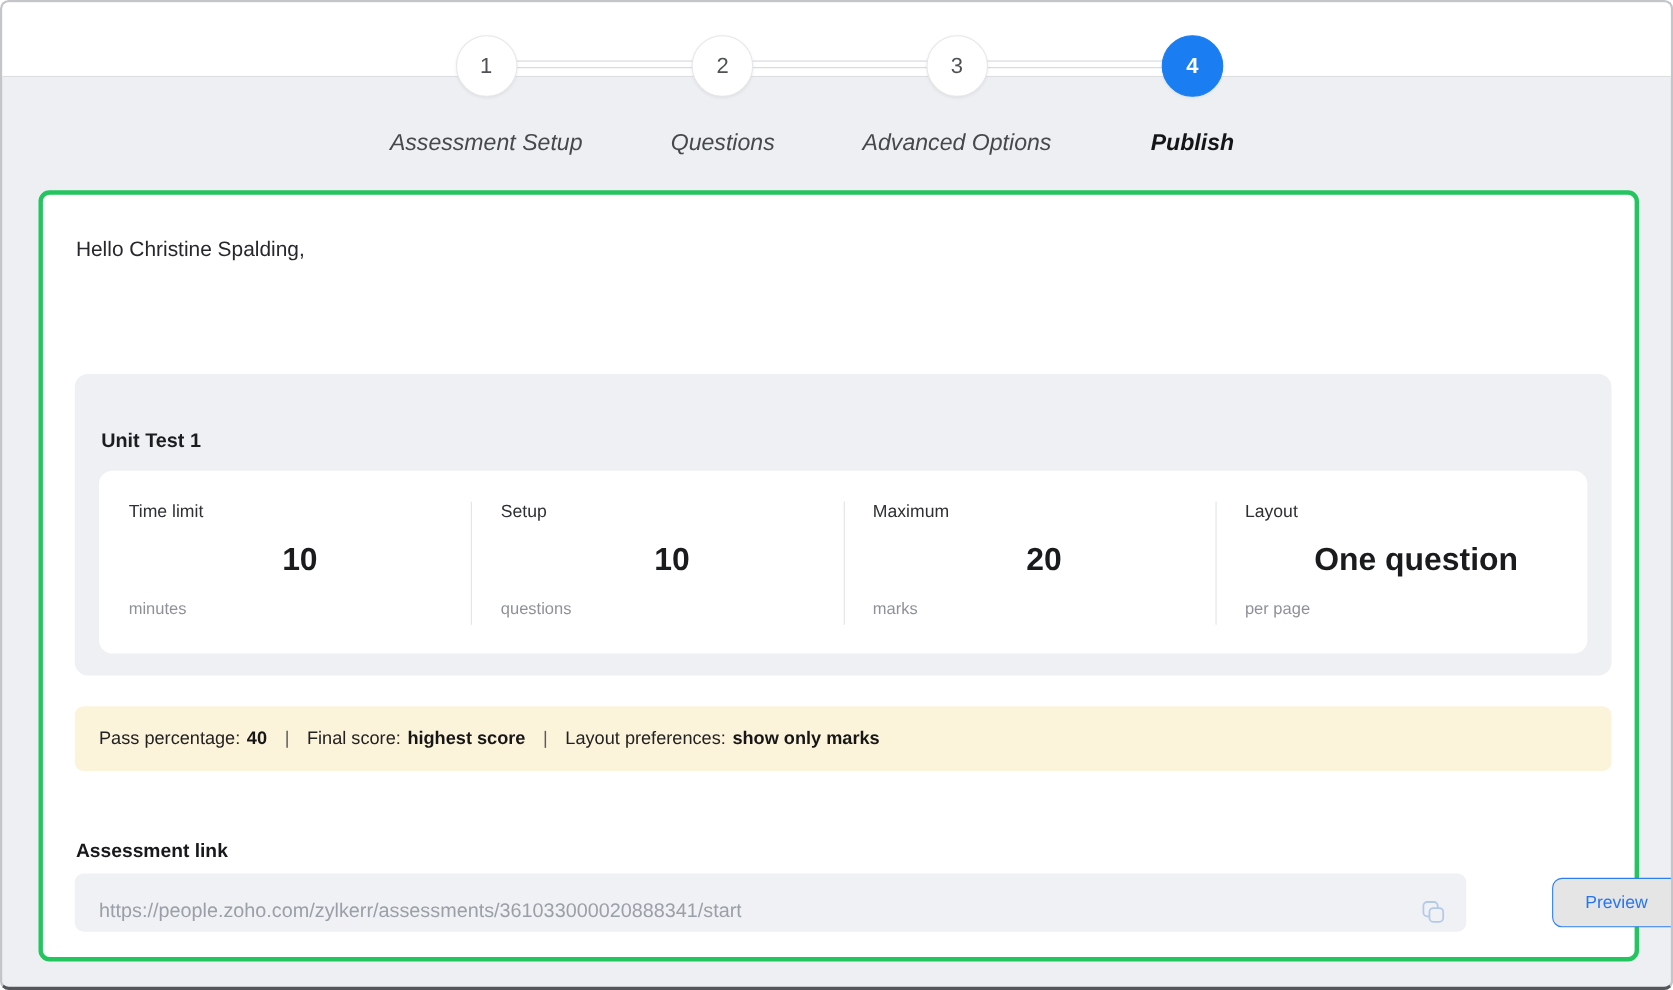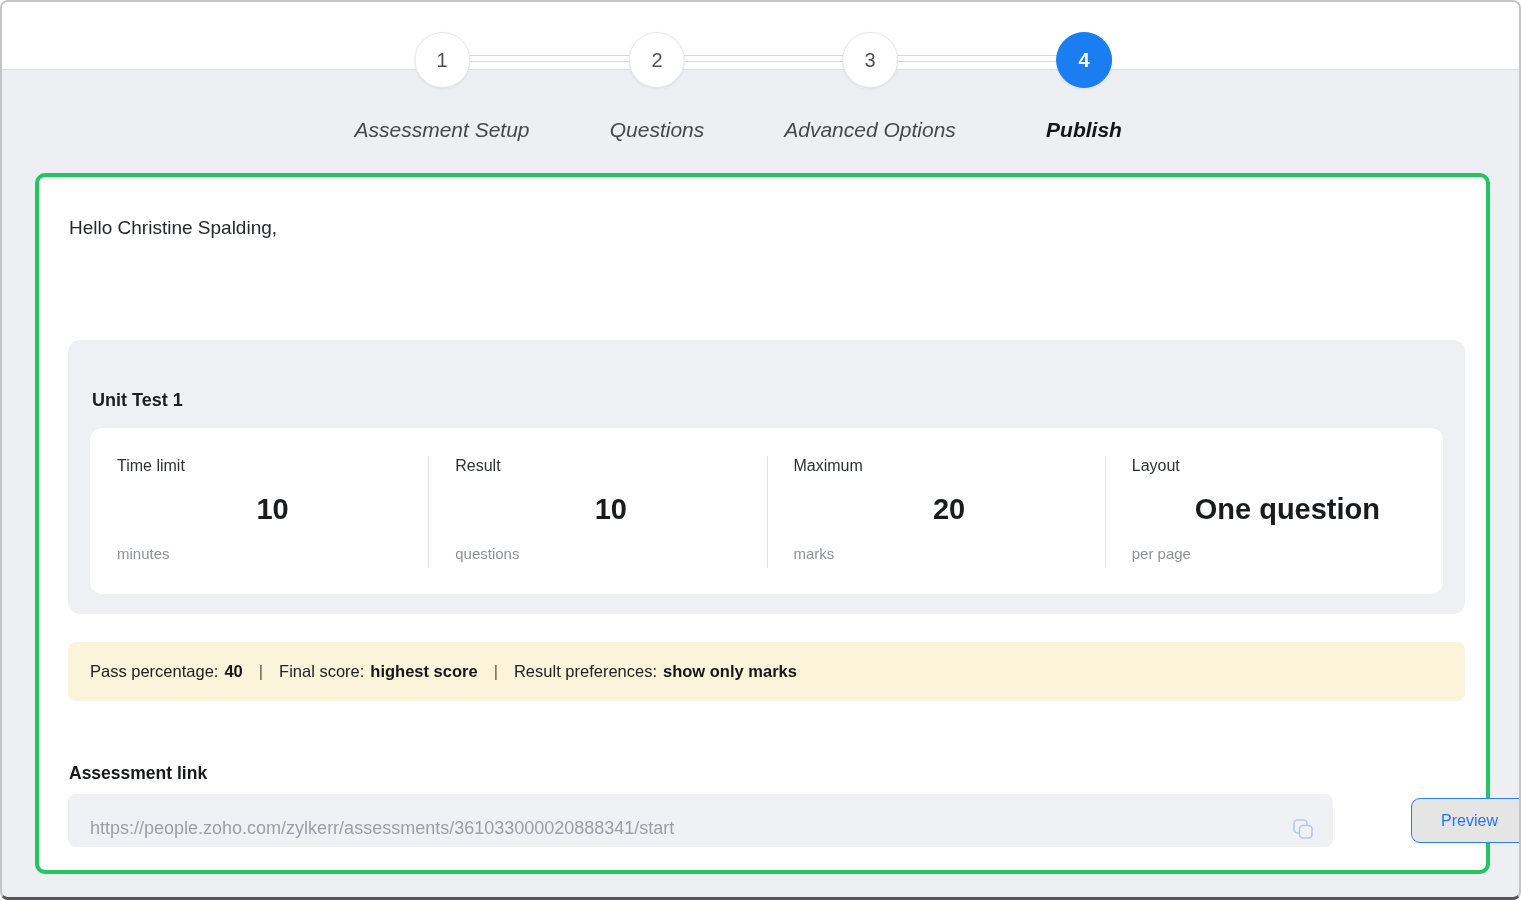--- a/index.html
+++ b/index.html
@@ -179,21 +179,21 @@
     <div class="panel">
       <div class="test-name">Unit Test 1</div>
 
       <div class="stats">
         <div class="stat">
           <div class="stat-label">Time limit</div>
           <div class="stat-value">10</div>
           <div class="stat-sub">minutes</div>
         </div>
         <div class="stat">
-          <div class="stat-label">Result</div>
+          <div class="stat-label">Setup</div>
           <div class="stat-value">10</div>
           <div class="stat-sub">questions</div>
         </div>
         <div class="stat">
           <div class="stat-label">Maximum</div>
           <div class="stat-value">20</div>
           <div class="stat-sub">marks</div>
         </div>
         <div class="stat">
           <div class="stat-label">Layout</div>
@@ -203,21 +203,21 @@
       </div>
     </div>
 
     <div class="banner">
       <span class="b-label">Pass percentage:</span>
       <span class="b-value">40</span>
       <span class="b-sep">|</span>
       <span class="b-label">Final score:</span>
       <span class="b-value">highest score</span>
       <span class="b-sep">|</span>
-      <span class="b-label">Result preferences:</span>
+      <span class="b-label">Layout preferences:</span>
       <span class="b-value">show only marks</span>
     </div>
 
     <div class="link-label">Assessment link</div>
 
     <div class="url-field">
       <span class="url-text">https://people.zoho.com/zylkerr/assessments/361033000020888341/start</span>
       <span class="copy-btn">
         <svg width="22" height="22" viewBox="0 0 22 22" fill="none">
           <rect x="2" y="2" width="13" height="13" rx="3.5" stroke="#b3c9e8" stroke-width="1.6"></rect>

